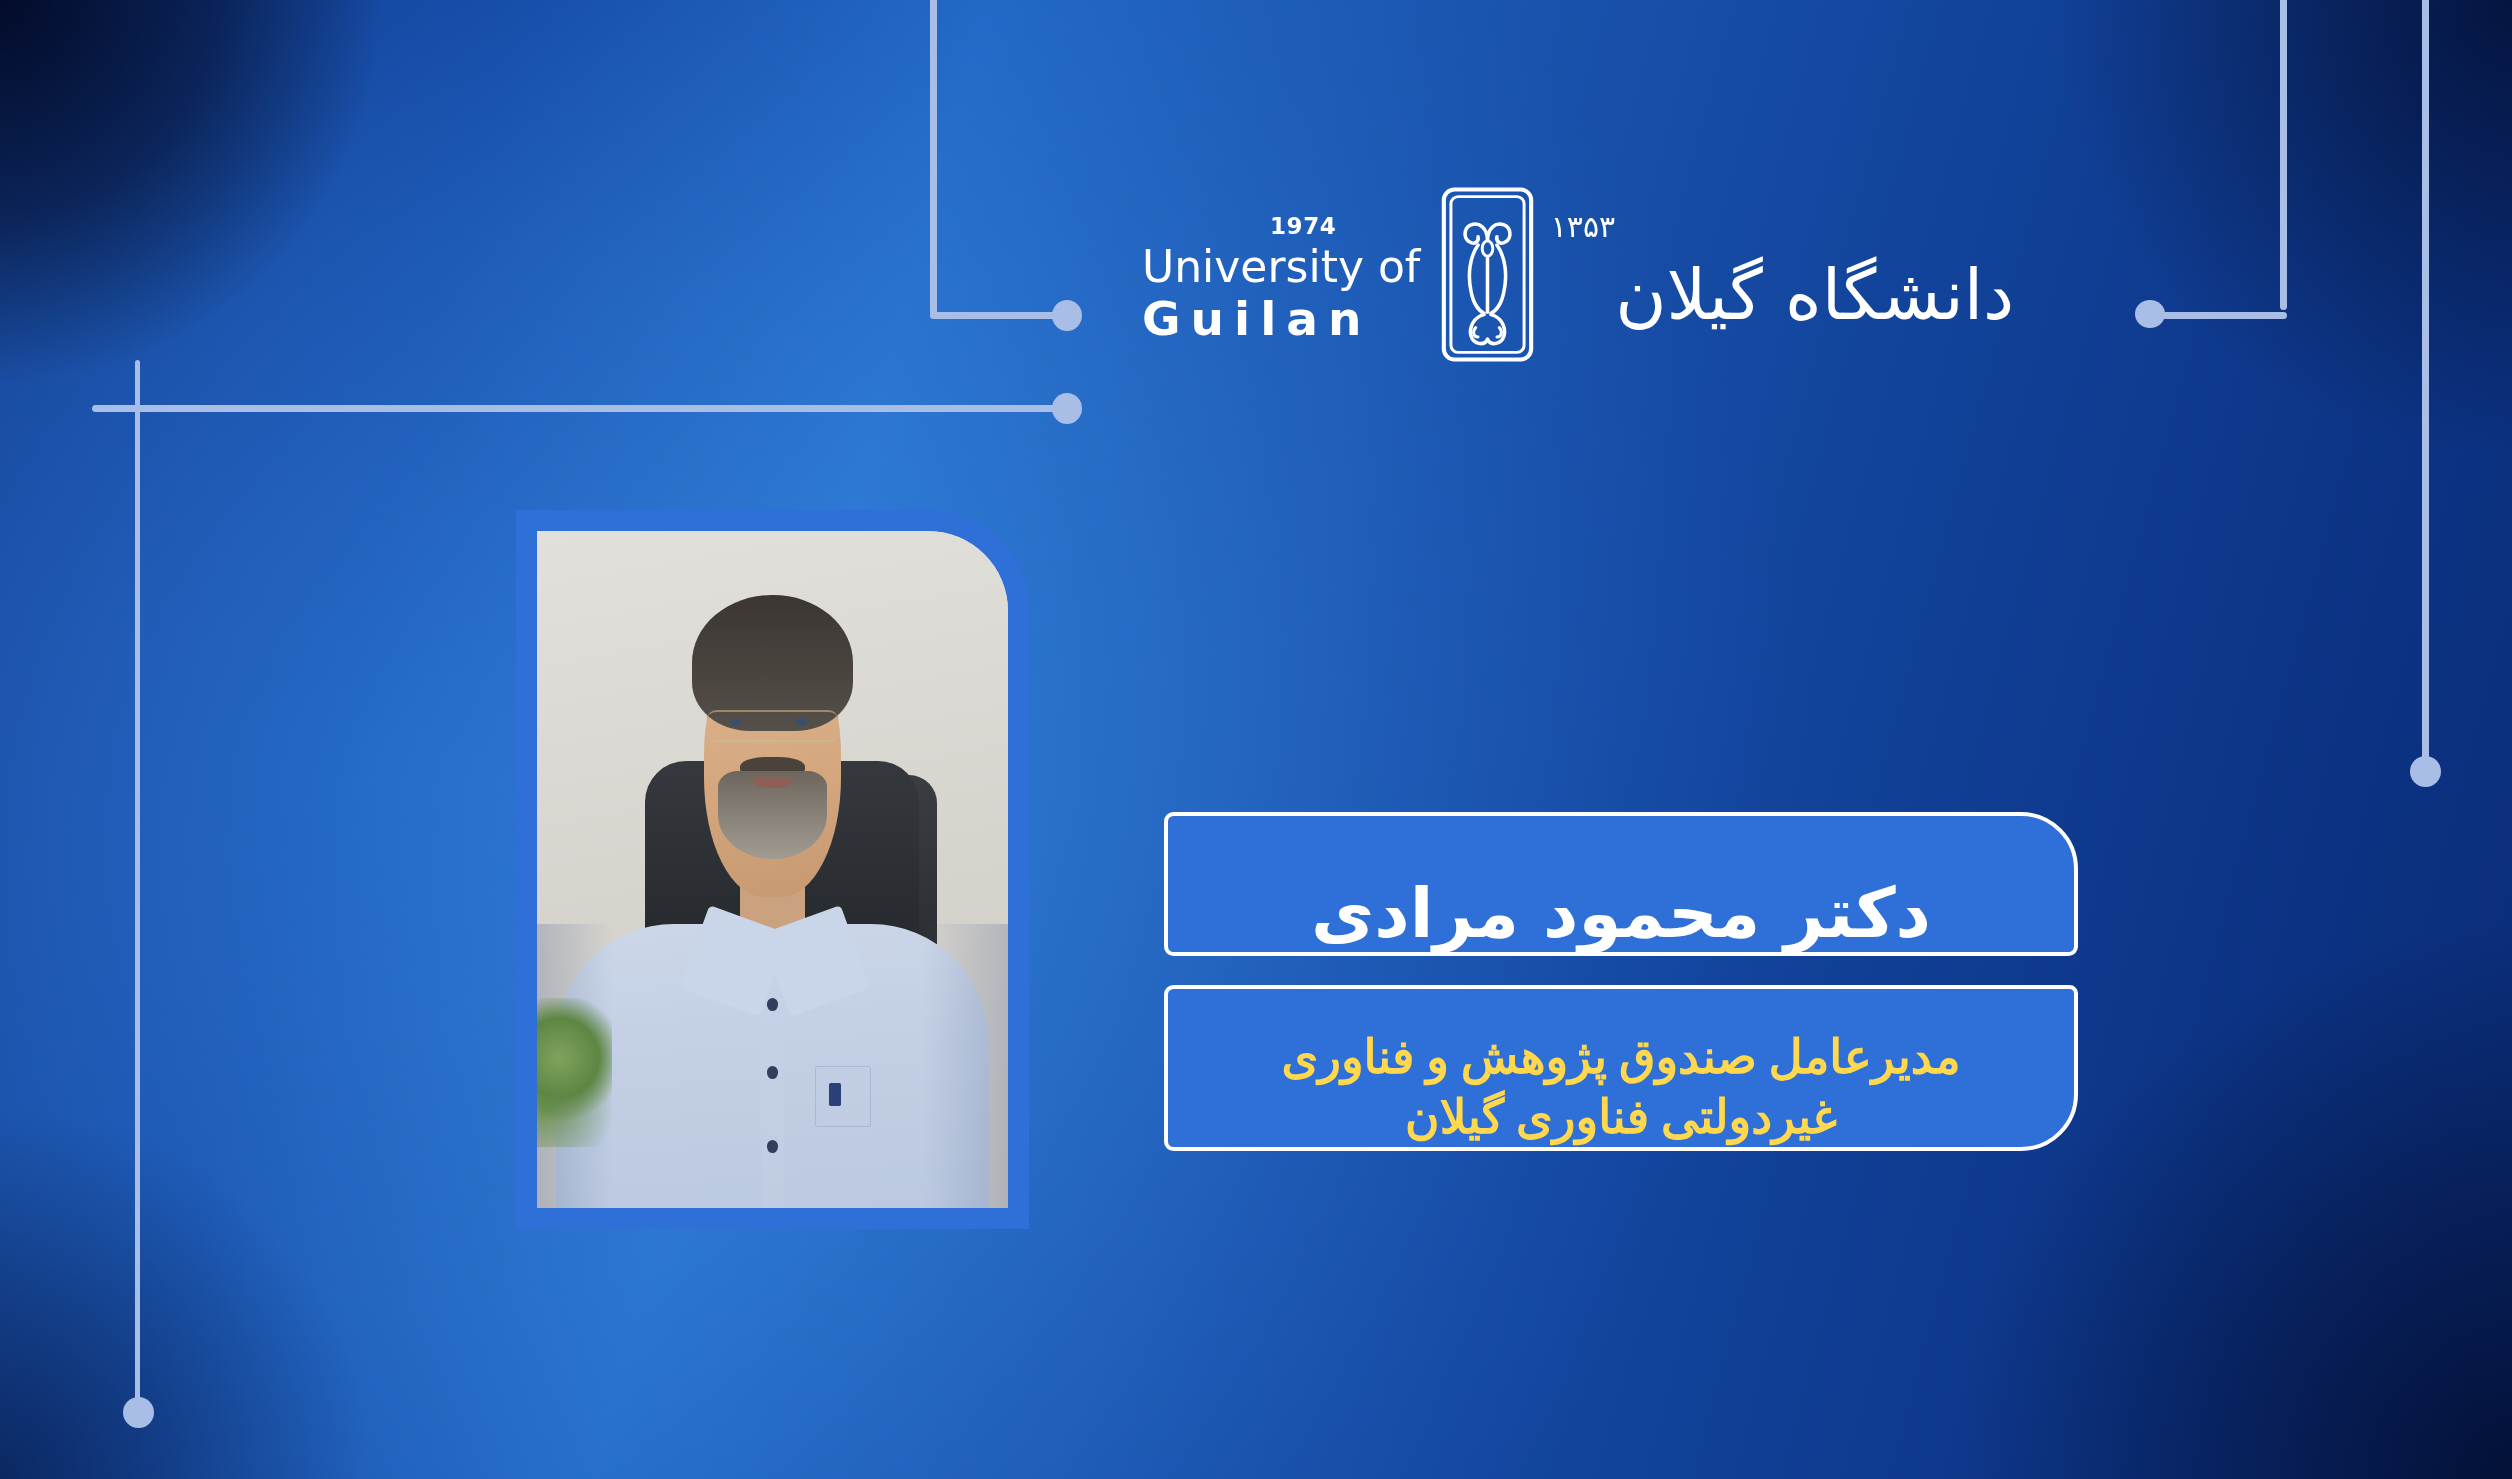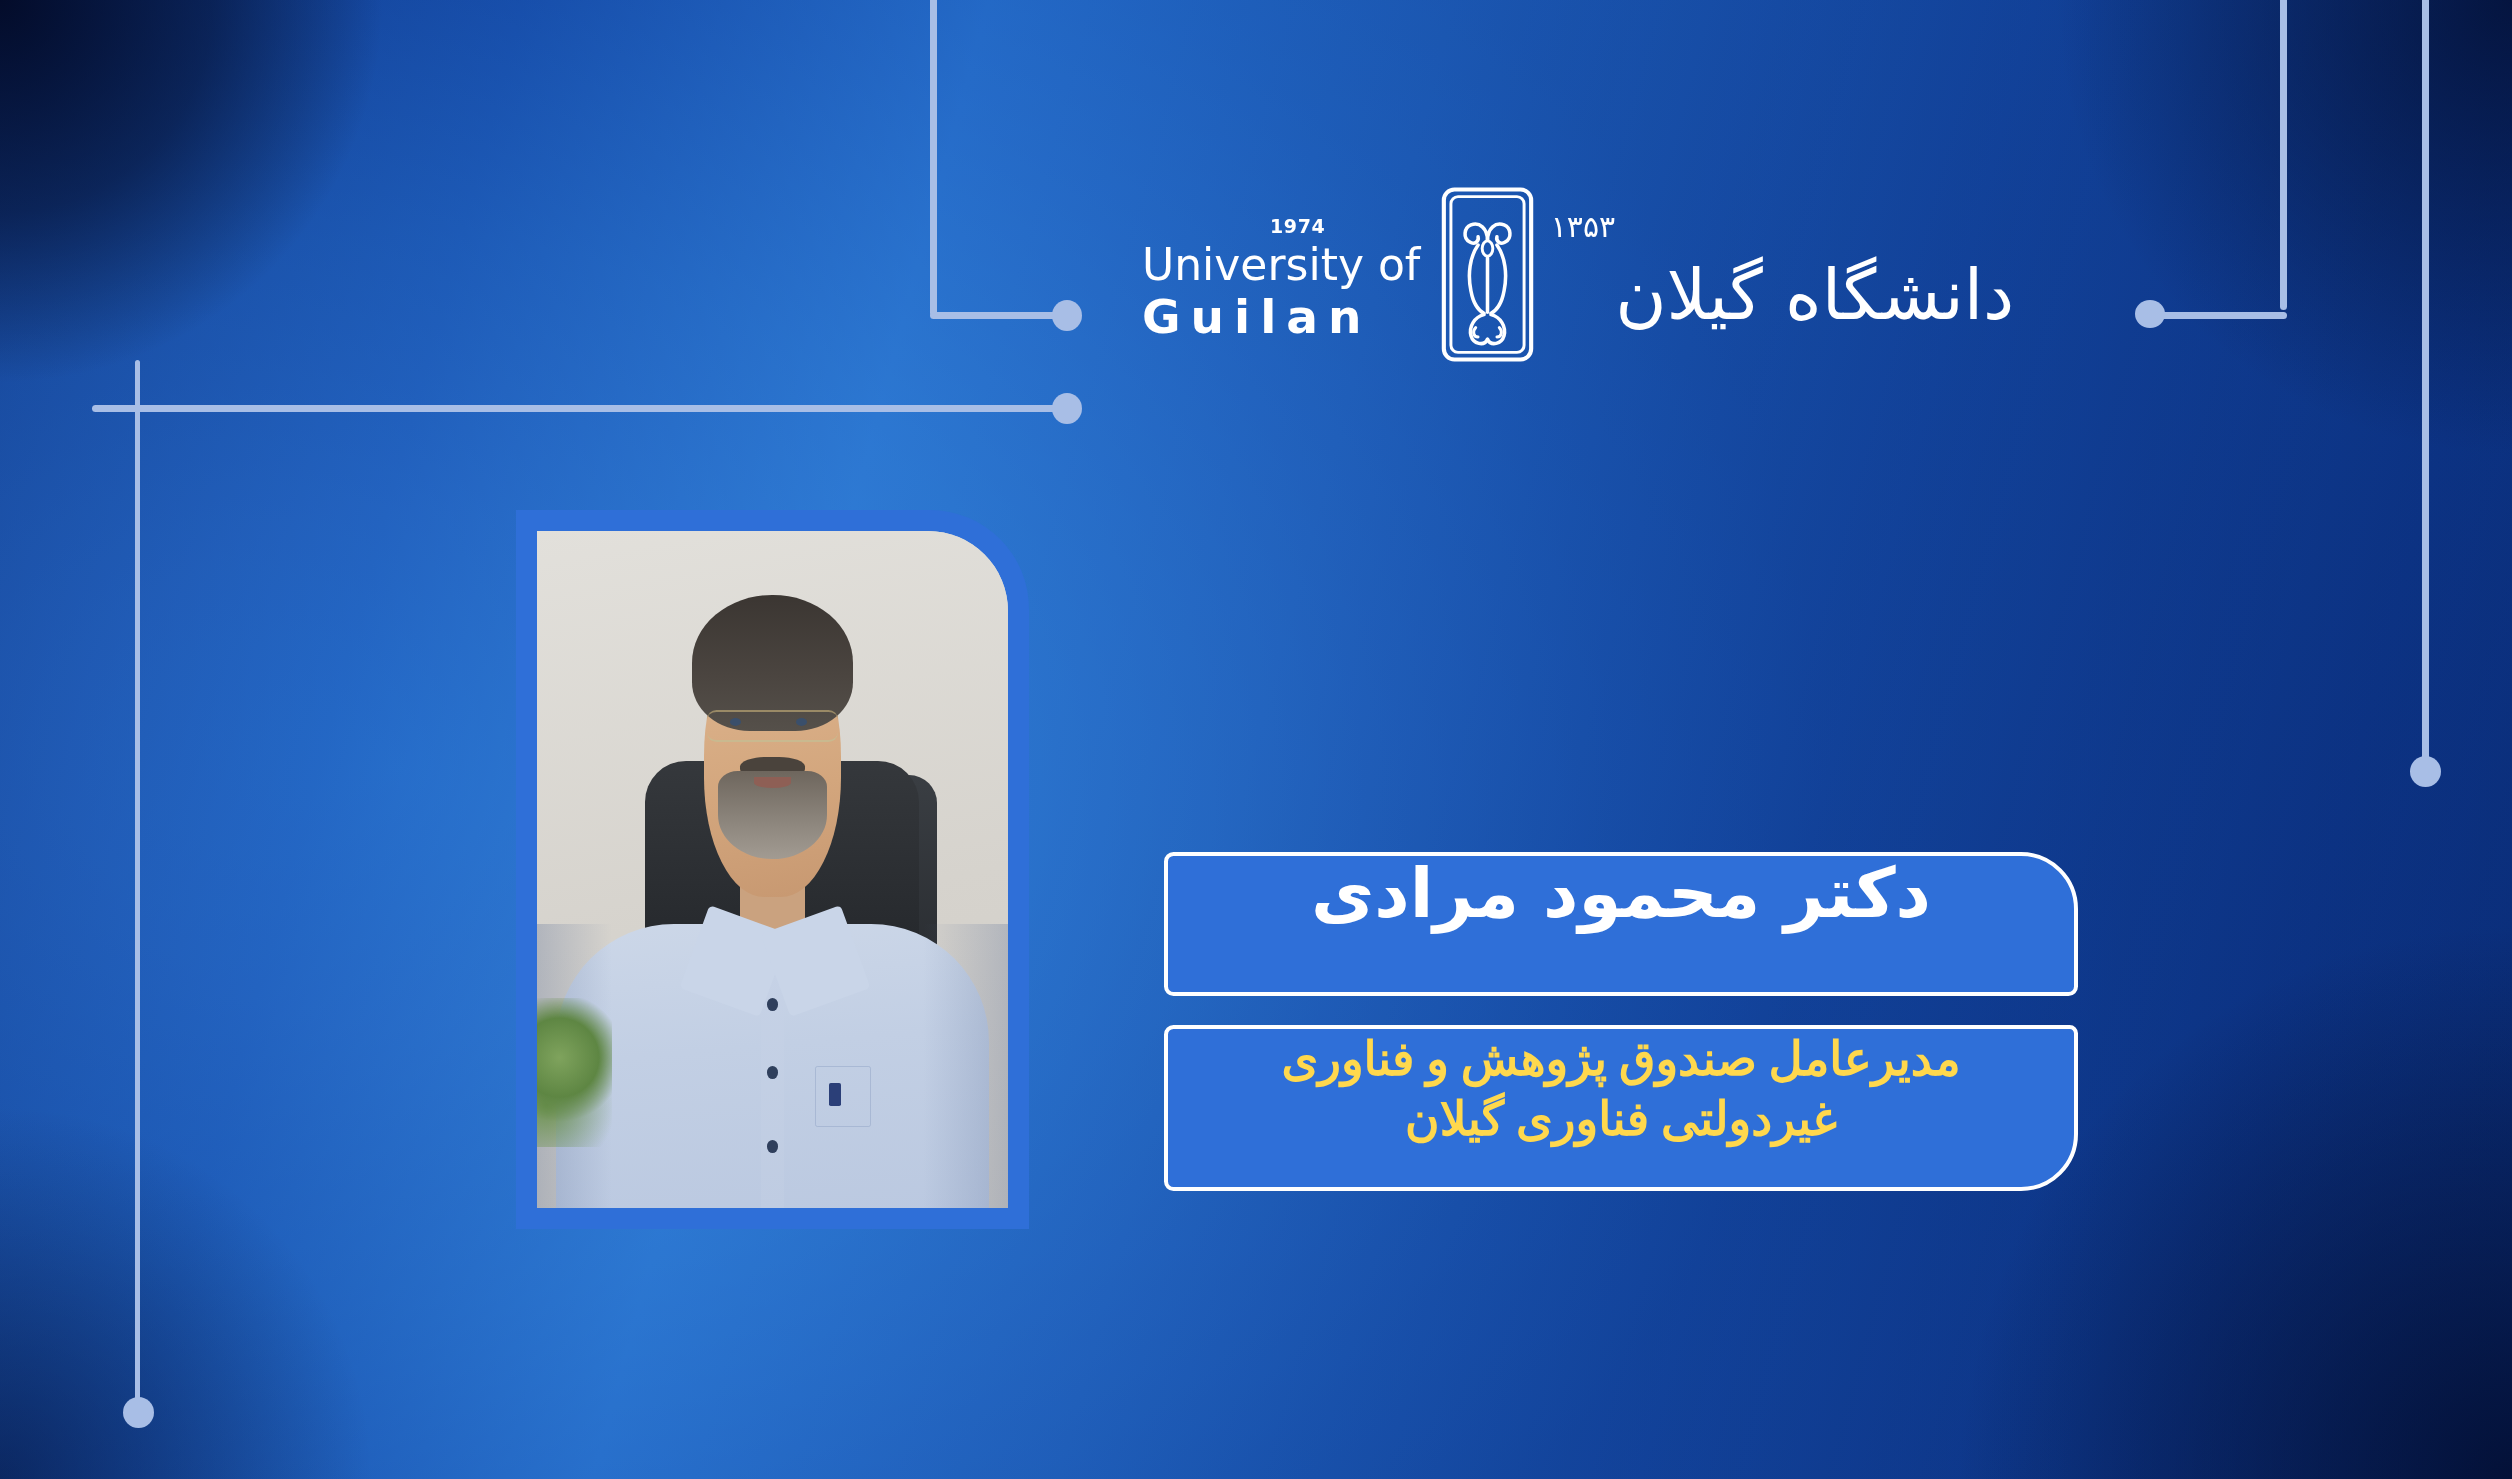--- a/index.html
+++ b/index.html
@@ -54,21 +54,21 @@
     justify-content: flex-start;
     color: #ffffff;
   }
   .logo-en {
     display: flex;
     flex-direction: column;
     align-items: flex-start;
     line-height: 1;
   }
   .logo-year-en {
-    font-size: 19px;
+    font-size: 23px;
     font-weight: 700;
     margin-left: 128px;
     margin-bottom: 7px;
     letter-spacing: 0.6px;
     margin-top: 8px;
   }
   .logo-uni {
     font-size: 44px;
     font-weight: 400;
     letter-spacing: 0px;
@@ -207,25 +207,24 @@
   }
   .shade-l { position:absolute; left:0; top:58%; width:16%; height:42%; background:linear-gradient(90deg,rgba(90,110,150,0.30),rgba(90,110,150,0)); }
   .shade-r { position:absolute; right:0; top:58%; width:18%; height:42%; background:linear-gradient(270deg,rgba(90,110,150,0.28),rgba(90,110,150,0)); }
 
   
   .banner {
     position: absolute;
     background: #2f6fd8;
     border: 4.1px solid #ffffff;
     display: flex;
-    align-items: flex-start;
+    align-items: flex-end;
     justify-content: center;
     direction: rtl;
     text-align: center;
-    margin-top: 40px;
   }
   .banner-name {
     left: 1164px;
     top: 812px;
     width: 914px;
     height: 144px;
     border-radius: 9.5px 57px 9.5px 9.5px;
   }
   .banner-name .txt {
     color: #ffffff;

